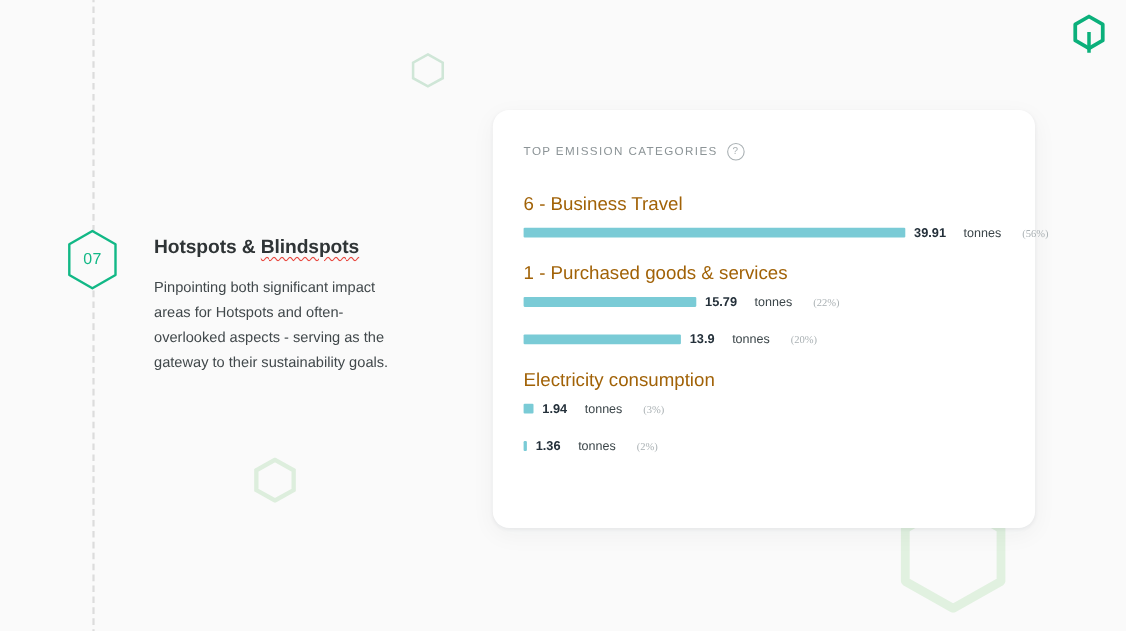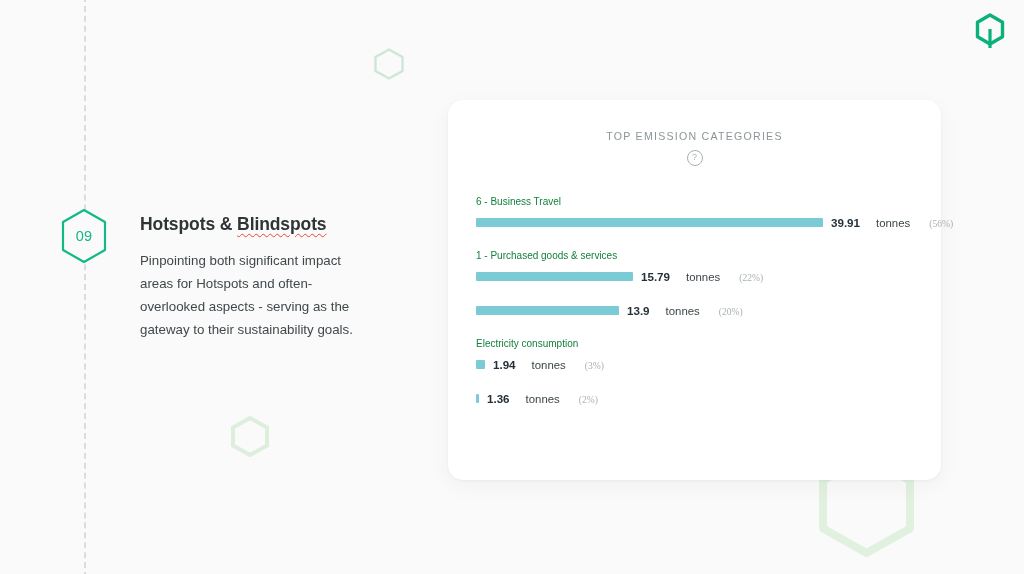--- a/index.html
+++ b/index.html
@@ -101,21 +101,20 @@
     box-shadow: 0 1px 3px rgba(30,40,50,.05), 0 6px 22px rgba(30,40,50,.045);
     box-sizing: border-box;
     padding: 30px 28px 0 28px;
   }
 
   .card-header {
     display: flex;
     align-items: center;
     gap: 8px;
     margin-bottom: 30px;
-    flex-direction: column;
   }
   .card-title {
     font-size: 10.6px;
     letter-spacing: 1.25px;
     color: #8c9497;
     font-weight: normal;
     margin: 0;
     text-transform: uppercase;
     white-space: nowrap;
   }
@@ -132,22 +131,22 @@
     cursor: pointer;
     user-select: none;
   }
 
   .bar-list { margin: 0; padding: 0; }
 
   .bar-row { margin-bottom: 21px; }
   .bar-row:last-child { margin-bottom: 0; }
 
   .bar-label {
-    font-size: 10px;
-    color: #15803d;
+    font-size: 17px;
+    color: #a16207;
     margin-bottom: 9px;
     white-space: nowrap;
   }
 
   .bar-line {
     display: flex;
     align-items: center;
   }
   .bar-fill {
     height: 9px;
@@ -205,21 +204,21 @@
   <svg width="36" height="38" viewBox="0 0 36 38">
     <polygon points="18,3 30.5,10.2 30.5,24.8 18,32 5.5,24.8 5.5,10.2" fill="none" stroke="#0bb07b" stroke-width="3.4" stroke-linejoin="round"></polygon>
     <line x1="18" y1="17" x2="18" y2="36" stroke="#0bb07b" stroke-width="3.2"></line>
   </svg>
 </div>
 
 <div class="step-badge">
   <svg width="50" height="56" viewBox="0 0 50 56">
     <polygon points="25,2 46,14 46,42 25,54 4,42 4,14" fill="#fafafa" stroke="#12b886" stroke-width="2.2" stroke-linejoin="round"></polygon>
   </svg>
-  <div class="num">09</div>
+  <div class="num">07</div>
 </div>
 
 <div class="narrative">
   <h1 class="narrative-title"><span>Hotspots &amp; </span><span class="misspelled">Blindspots</span></h1>
   <p class="narrative-body">Pinpointing both significant impact areas for Hotspots and often-overlooked aspects - serving as the gateway to their sustainability goals.</p>
 </div>
 
 <div class="card">
 
   <div class="card-header">

